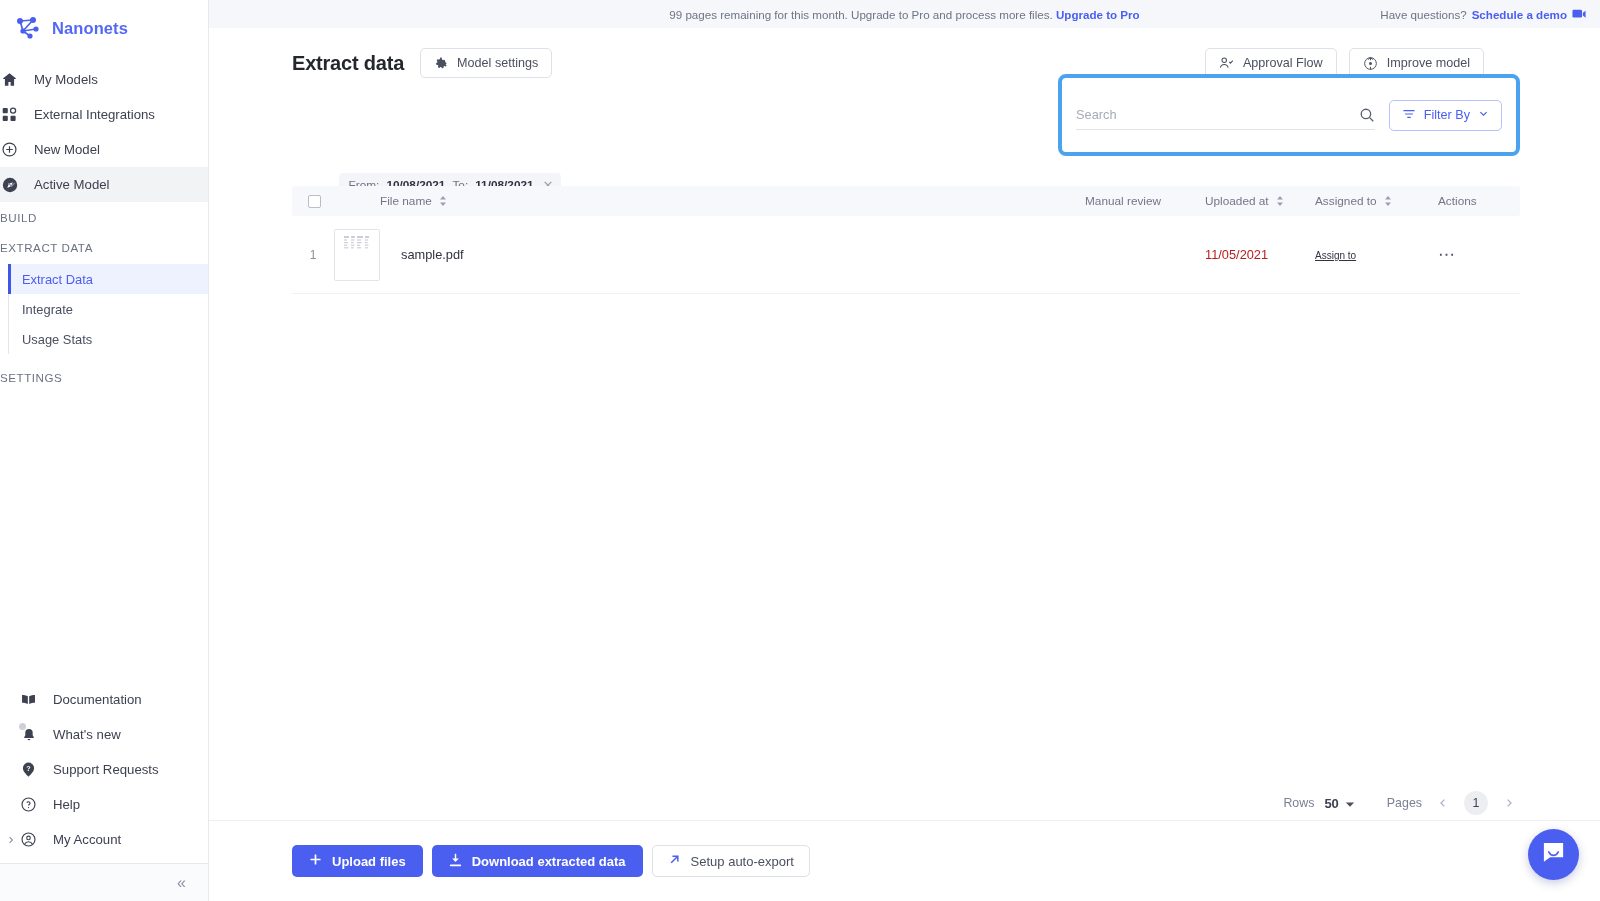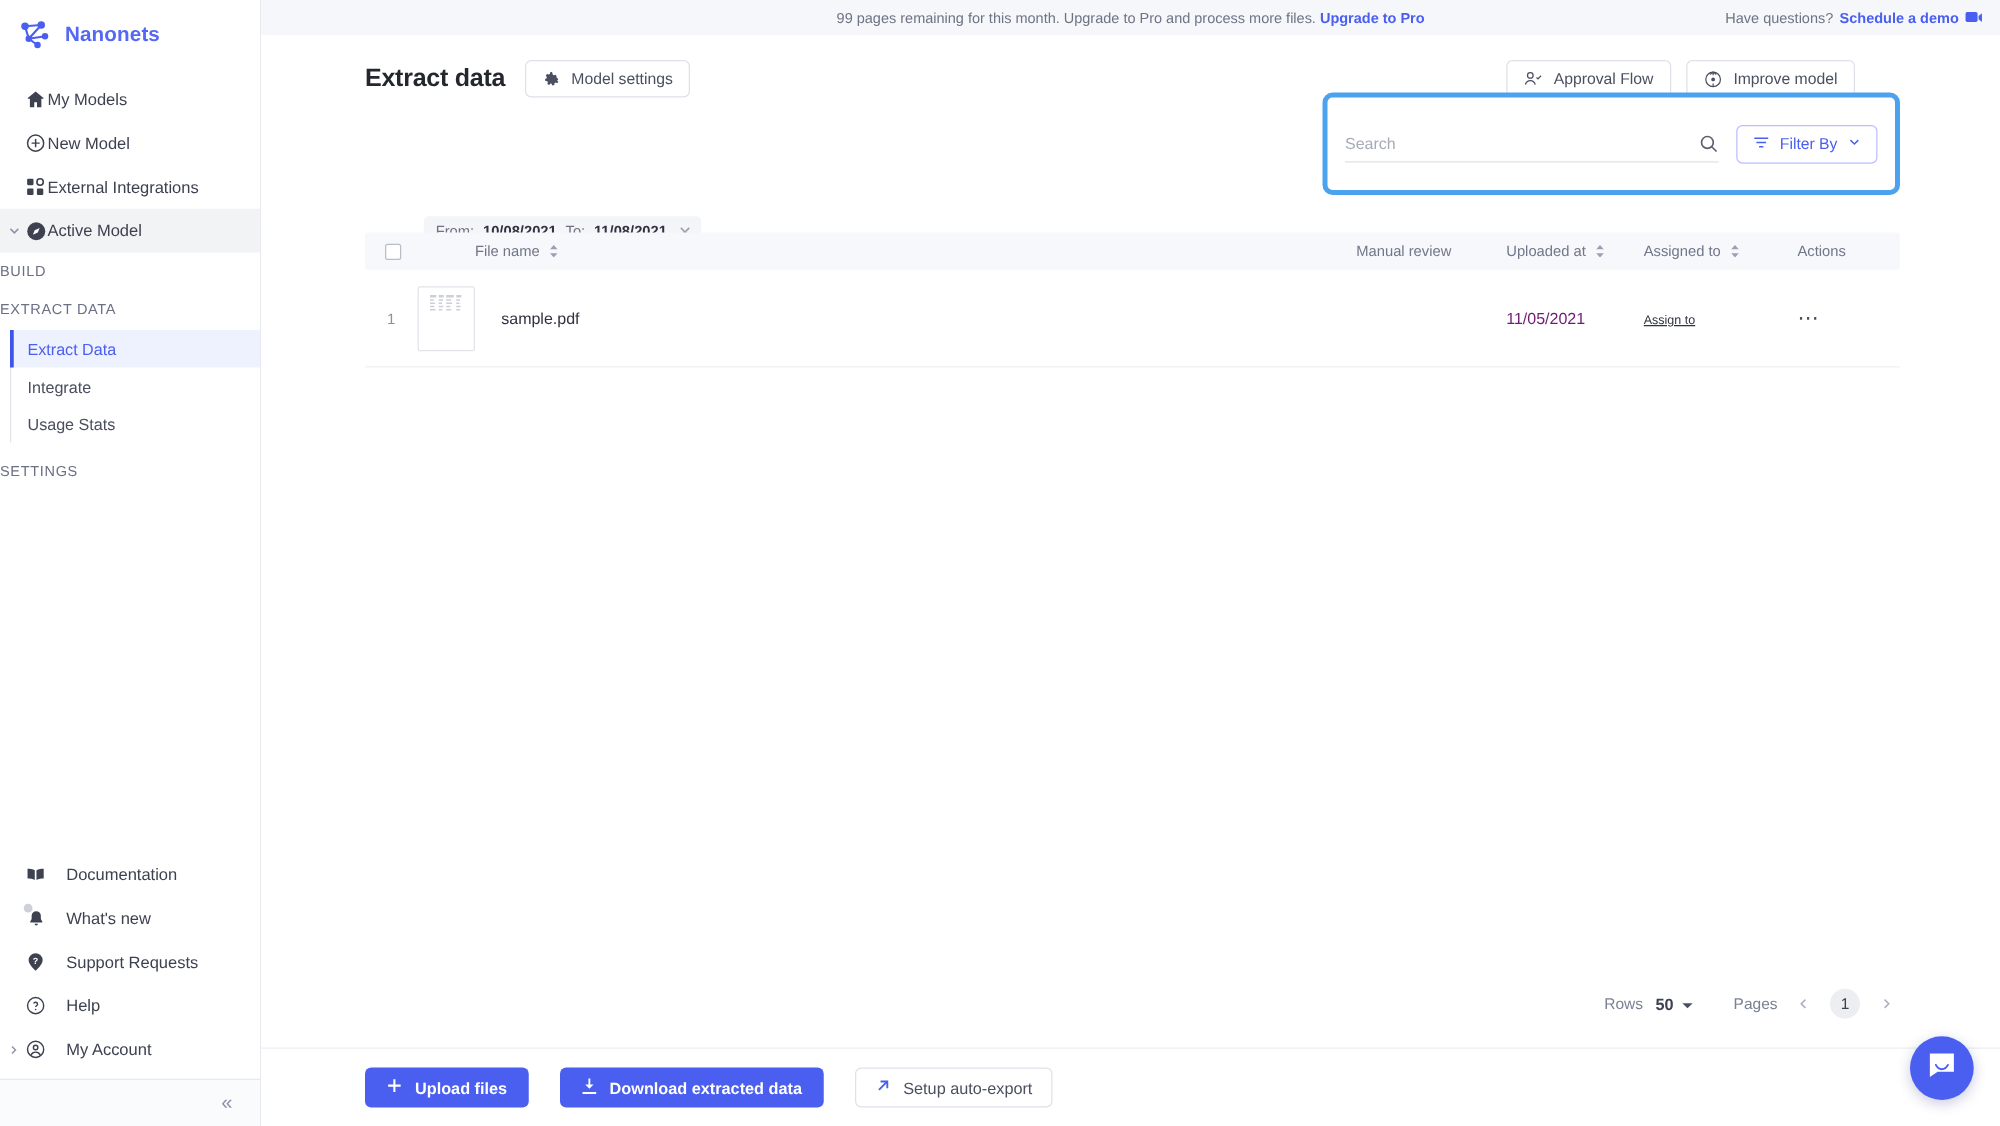--- a/index.html
+++ b/index.html
@@ -25,21 +25,21 @@
   }
   .brand-logo { width: 28px; height: 28px; flex: 0 0 28px; }
   .brand-name {
     color: #5468f5; font-size: 16.5px; font-weight: 700;
     letter-spacing: .1px;
   }
   .nav-top { margin-top: 6px; }
   .nav-item {
     position: relative;
     height: 35px; display: flex; align-items: center;
-    padding-left: 19px; cursor: pointer;
+    gap: 15px; cursor: pointer;
     color: #3d4150; font-size: 13.2px;
   }
   .nav-item.active { background: #f2f3f5; }
   .nav-ico {
     width: 19px; height: 19px; flex: 0 0 19px;
     display: flex; align-items: center; justify-content: center;
     color: #3d4150;
   }
   .nav-label { white-space: nowrap; }
   .nav-caret {
@@ -227,21 +227,21 @@
   .thumb {
     width: 46px; height: 52px; border: 1px solid #e2e4ea;
     background: #fff; border-radius: 2px; overflow: hidden;
     display:flex; align-items:flex-start; justify-content:center; padding-top:6px;
     cursor: pointer;
   }
   .thumb-lines { width: 26px; height: 15px; opacity: .5; }
   .td-name { flex: 0 0 auto; width: 182px; padding-left: 21px; }
   .td-flex { flex: 1 1 auto; }
   .td-manual { width: 120px; }
-  .td-upl { width: 110px; color: #701a75; }
+  .td-upl { width: 110px; color: #b91c1c; }
   .td-assign { width: 105px; }
   .assign-link {
     color: #2f3341; text-decoration: underline; cursor: pointer; font-size: 10px;
   }
   .td-act { width: 100px; padding-left: 18px; }
   .dots { color: #4b5060; font-size: 17px; letter-spacing: 1px; cursor: pointer; line-height: 1; }
 
   
   .pager {
     position: absolute; right: 80px; bottom: 86px;
@@ -258,23 +258,23 @@
   }
   .pg-num {
     width: 24px; height: 24px; border-radius: 50%;
     background: #edeef2; color: #3d4150;
     display: flex; align-items: center; justify-content: center;
     font-size: 12.4px; cursor: pointer;
   }
 
   
   .footer {
-    position: absolute; left: 0; right: 0; bottom: 0; height: 63px;
+    position: absolute; left: 0; right: 0; bottom: 0; height: 81px;
     border-top: 1px solid #eceef2; background: #fff;
-    display: flex; align-items: center; padding-left: 83px; gap: 25px;
+    display: flex; align-items: center; padding-left: 83px; gap: 9px;
   }
   .btn-primary {
     display: inline-flex; align-items: center; gap: 10px;
     height: 32px; padding: 0 17px; border-radius: 5px;
     background: #4a5ff0; color: #fff; font-size: 13px; font-weight: 700;
     border: 0; cursor: pointer; white-space: nowrap;
     font-family: "Liberation Sans", sans-serif;
   }
   .btn-ghost {
     display: inline-flex; align-items: center; gap: 10px;
@@ -325,38 +325,38 @@
       <span class="nav-ico">
         <svg viewBox="0 0 20 20" width="17" height="17" fill="#3d4150">
             <path d="M10 2.6 2.6 8.6v.7h2v8.1h4.1v-4.6h2.6v4.6h4.1V9.3h2v-.7z"></path>
           </svg>
       </span>
       <span class="nav-label">My Models</span>
     </div>
 
     <div class="nav-item">
       <span class="nav-ico">
-        <svg viewBox="0 0 20 20" width="17" height="17" fill="none" stroke="#3d4150" stroke-width="1.4">
-          <circle cx="10" cy="10" r="7.6"></circle>
-            <path d="M10 6.2v7.6M6.2 10h7.6"></path>
-        </svg>
-      </span>
-      <span class="nav-label">New Model</span>
-    </div>
-
-    <div class="nav-item">
-      <span class="nav-ico">
         <svg viewBox="0 0 20 20" width="17" height="17" fill="#3d4150">
           <rect x="2" y="2.4" width="6" height="6" rx="1"></rect>
           <rect x="2" y="11.6" width="6" height="6" rx="1"></rect>
           <rect x="11.2" y="11.6" width="6" height="6" rx="1"></rect>
           <circle cx="14.2" cy="5.4" r="3" fill="none" stroke="#3d4150" stroke-width="1.5"></circle>
         </svg>
       </span>
       <span class="nav-label">External Integrations</span>
+    </div>
+
+    <div class="nav-item">
+      <span class="nav-ico">
+        <svg viewBox="0 0 20 20" width="17" height="17" fill="none" stroke="#3d4150" stroke-width="1.4">
+          <circle cx="10" cy="10" r="7.6"></circle>
+            <path d="M10 6.2v7.6M6.2 10h7.6"></path>
+        </svg>
+      </span>
+      <span class="nav-label">New Model</span>
     </div>
 
     <div class="nav-item active">
       <span class="nav-caret">
         <svg viewBox="0 0 14 14" width="11" height="11" fill="none" stroke="#8c93a8" stroke-width="1.6">
             <path d="M3 5.2 7 9.2l4-4"></path>
           </svg>
       </span>
       <span class="nav-ico">
         <svg viewBox="0 0 20 20" width="18" height="18">

